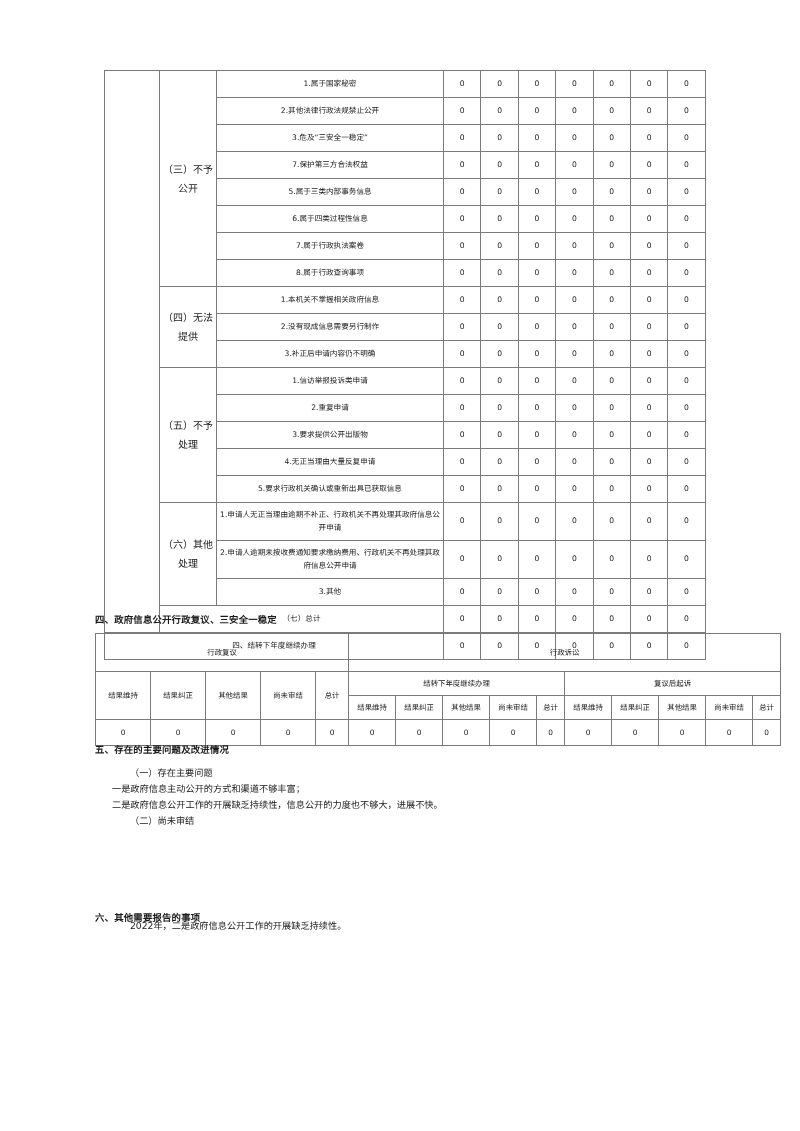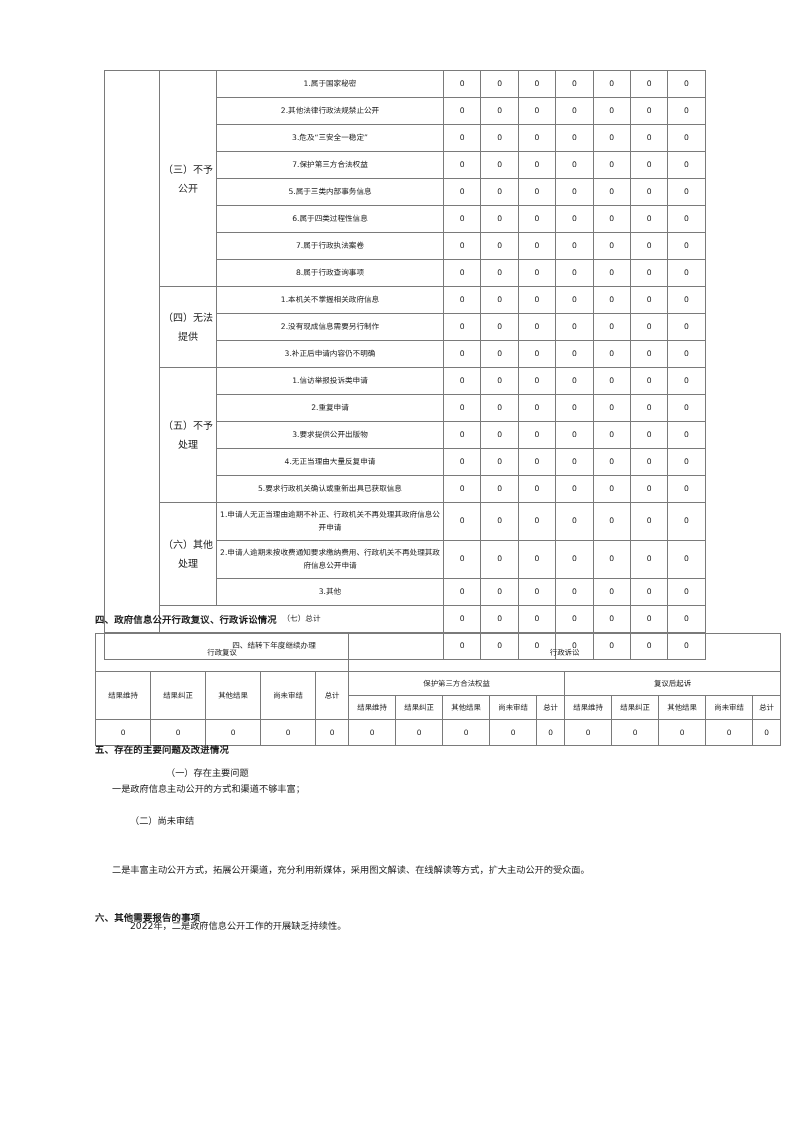--- a/index.html
+++ b/index.html
@@ -347,21 +347,21 @@
             <td class="num">0</td>
             <td class="num">0</td>
             <td class="num">0</td>
             <td class="num">0</td>
             <td class="num">0</td>
           </tr>
         </tbody>
     </table>
   </div>
 
-  <div class="sec-heading" style="left:95px; top:612px;">四、政府信息公开行政复议、行政诉讼情况</div>
+  <div class="sec-heading" style="left:95px; top:612px;">四、政府信息公开行政复议、三安全一稳定</div>
 
   <div id="table-review-wrap">
     <table class="doc-table" id="table-review">
       <colgroup>
         <col style="width:55px">
           <col style="width:55px">
           <col style="width:55px">
           <col style="width:55px">
           <col style="width:33px">
         <col style="width:47px">
@@ -379,21 +379,21 @@
           <tr>
             <td class="hdr-top" colspan="5">行政复议</td>
             <td class="hdr-top" colspan="10">行政诉讼</td>
           </tr>
           <tr>
             <td class="hdr-mid" rowspan="2">结果维持</td>
             <td class="hdr-mid" rowspan="2">结果纠正</td>
             <td class="hdr-mid" rowspan="2">其他结果</td>
             <td class="hdr-mid" rowspan="2">尚未审结</td>
             <td class="hdr-mid" rowspan="2">总计</td>
-            <td class="hdr-mid" colspan="5">保护第三方合法权益</td>
+            <td class="hdr-mid" colspan="5">结转下年度继续办理</td>
             <td class="hdr-mid" colspan="5">复议后起诉</td>
           </tr>
           <tr>
             <td class="hdr-mid">结果维持</td>
             <td class="hdr-mid">结果纠正</td>
             <td class="hdr-mid">其他结果</td>
             <td class="hdr-mid">尚未审结</td>
             <td class="hdr-mid">总计</td>
             <td class="hdr-mid">结果维持</td>
             <td class="hdr-mid">结果纠正</td>
@@ -417,27 +417,27 @@
             <td class="val">0</td>
             <td class="val">0</td>
             <td class="val">0</td>
           </tr>
         </tbody>
     </table>
   </div>
 
   <div class="sec-heading" style="left:95px; top:742px;">五、存在的主要问题及改进情况</div>
 
-  <div class="para" style="left:130px; top:766px;margin-left:36px;">（一）存在主要问题</div>
+  <div class="para" style="left:130px; top:766px;">（一）存在主要问题</div>
 
   <div class="para" style="left:112px; top:782px;">一是政府信息主动公开的方式和渠道不够丰富；</div>
 
+  <div class="para" style="left:112px; top:798px;">二是政府信息公开工作的开展缺乏持续性，信息公开的力度也不够大，进展不快。</div>
 
   <div class="para" style="left:130px; top:814px;">（二）尚未审结</div>
 
 
-  <div class="para" style="left:112px; top:863px;">二是丰富主动公开方式，拓展公开渠道，充分利用新媒体，采用图文解读、在线解读等方式，扩大主动公开的受众面。</div>
 
   <div class="sec-heading" style="left:95px; top:910px;">六、其他需要报告的事项</div>
 
   <div class="para" style="left:130px; top:919px;">2022年，二是政府信息公开工作的开展缺乏持续性。</div>
 
 </div>
 
 </body></html>

